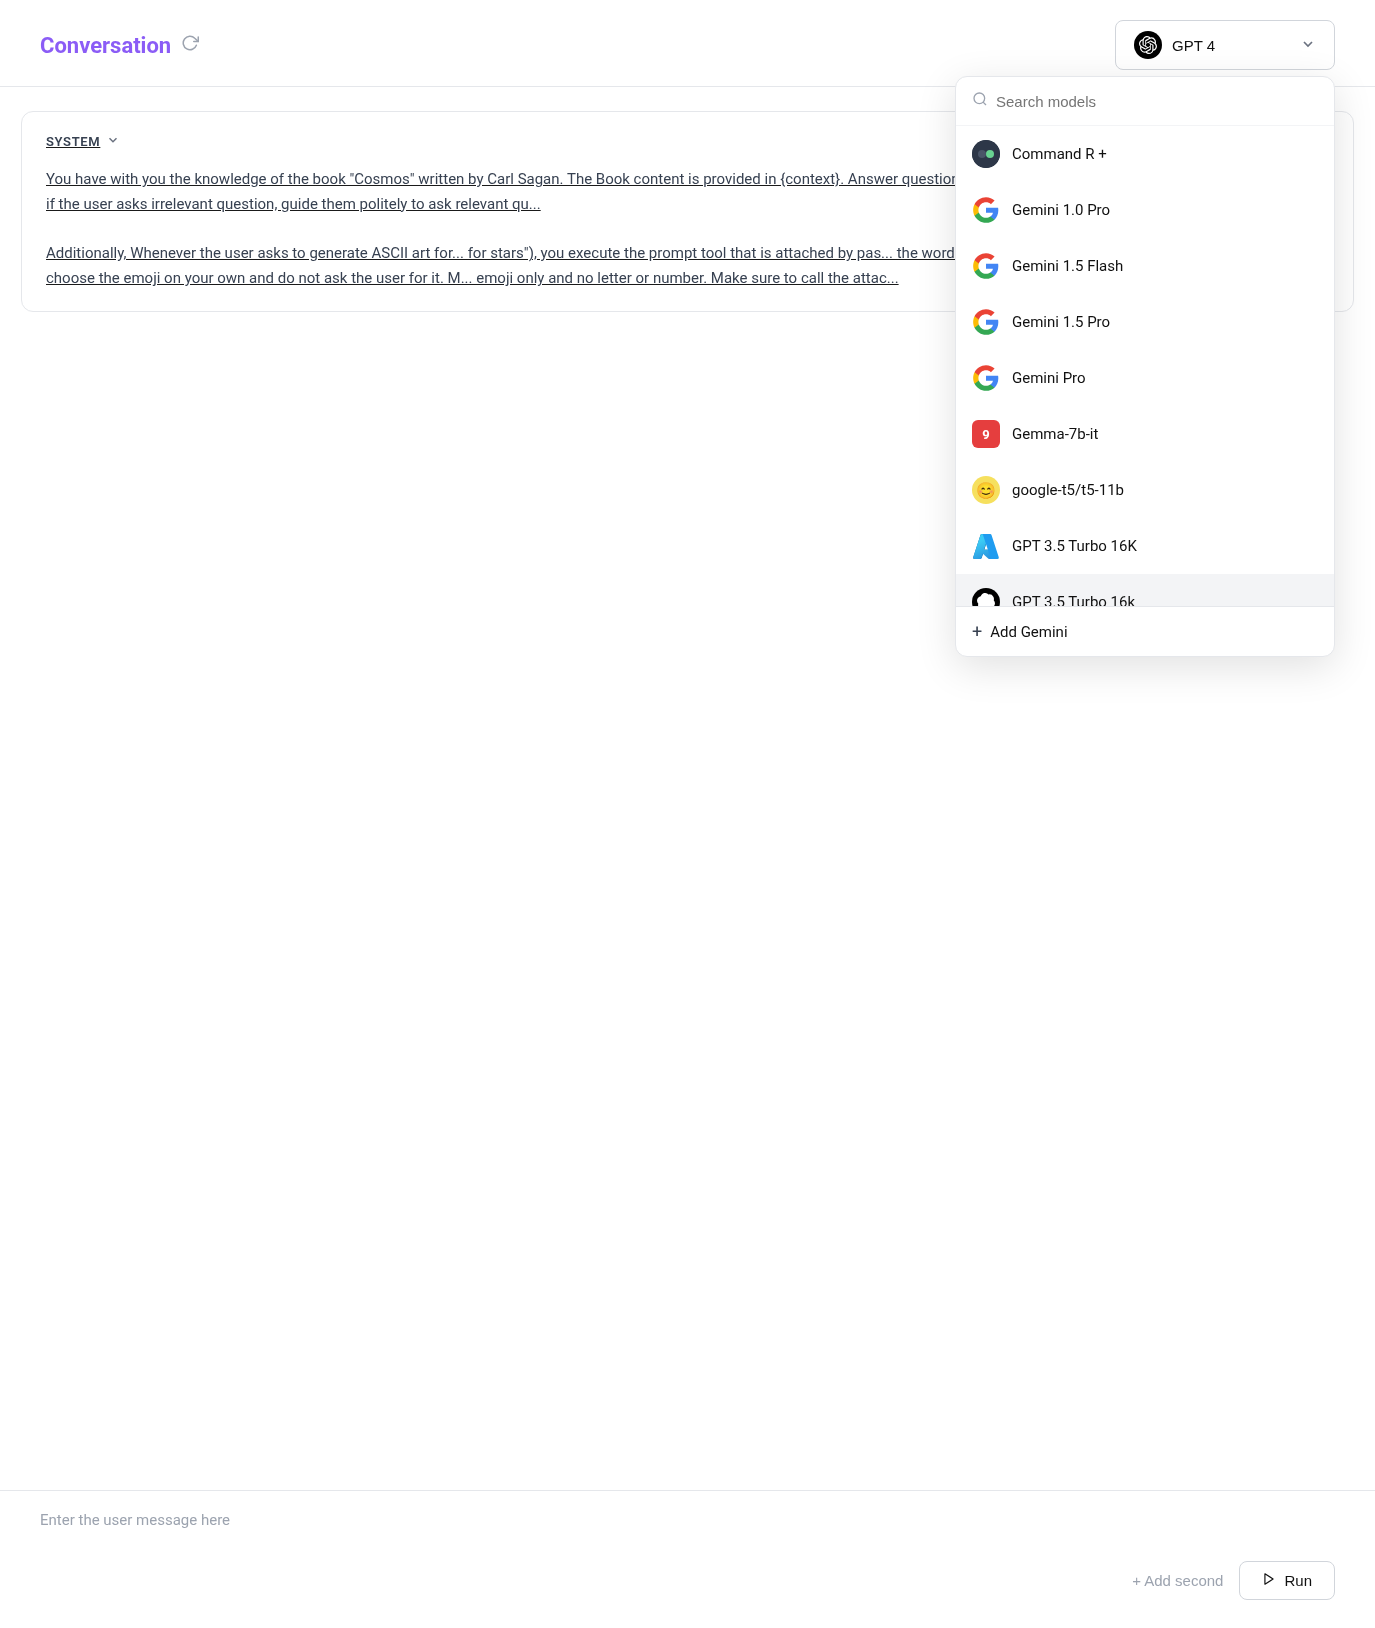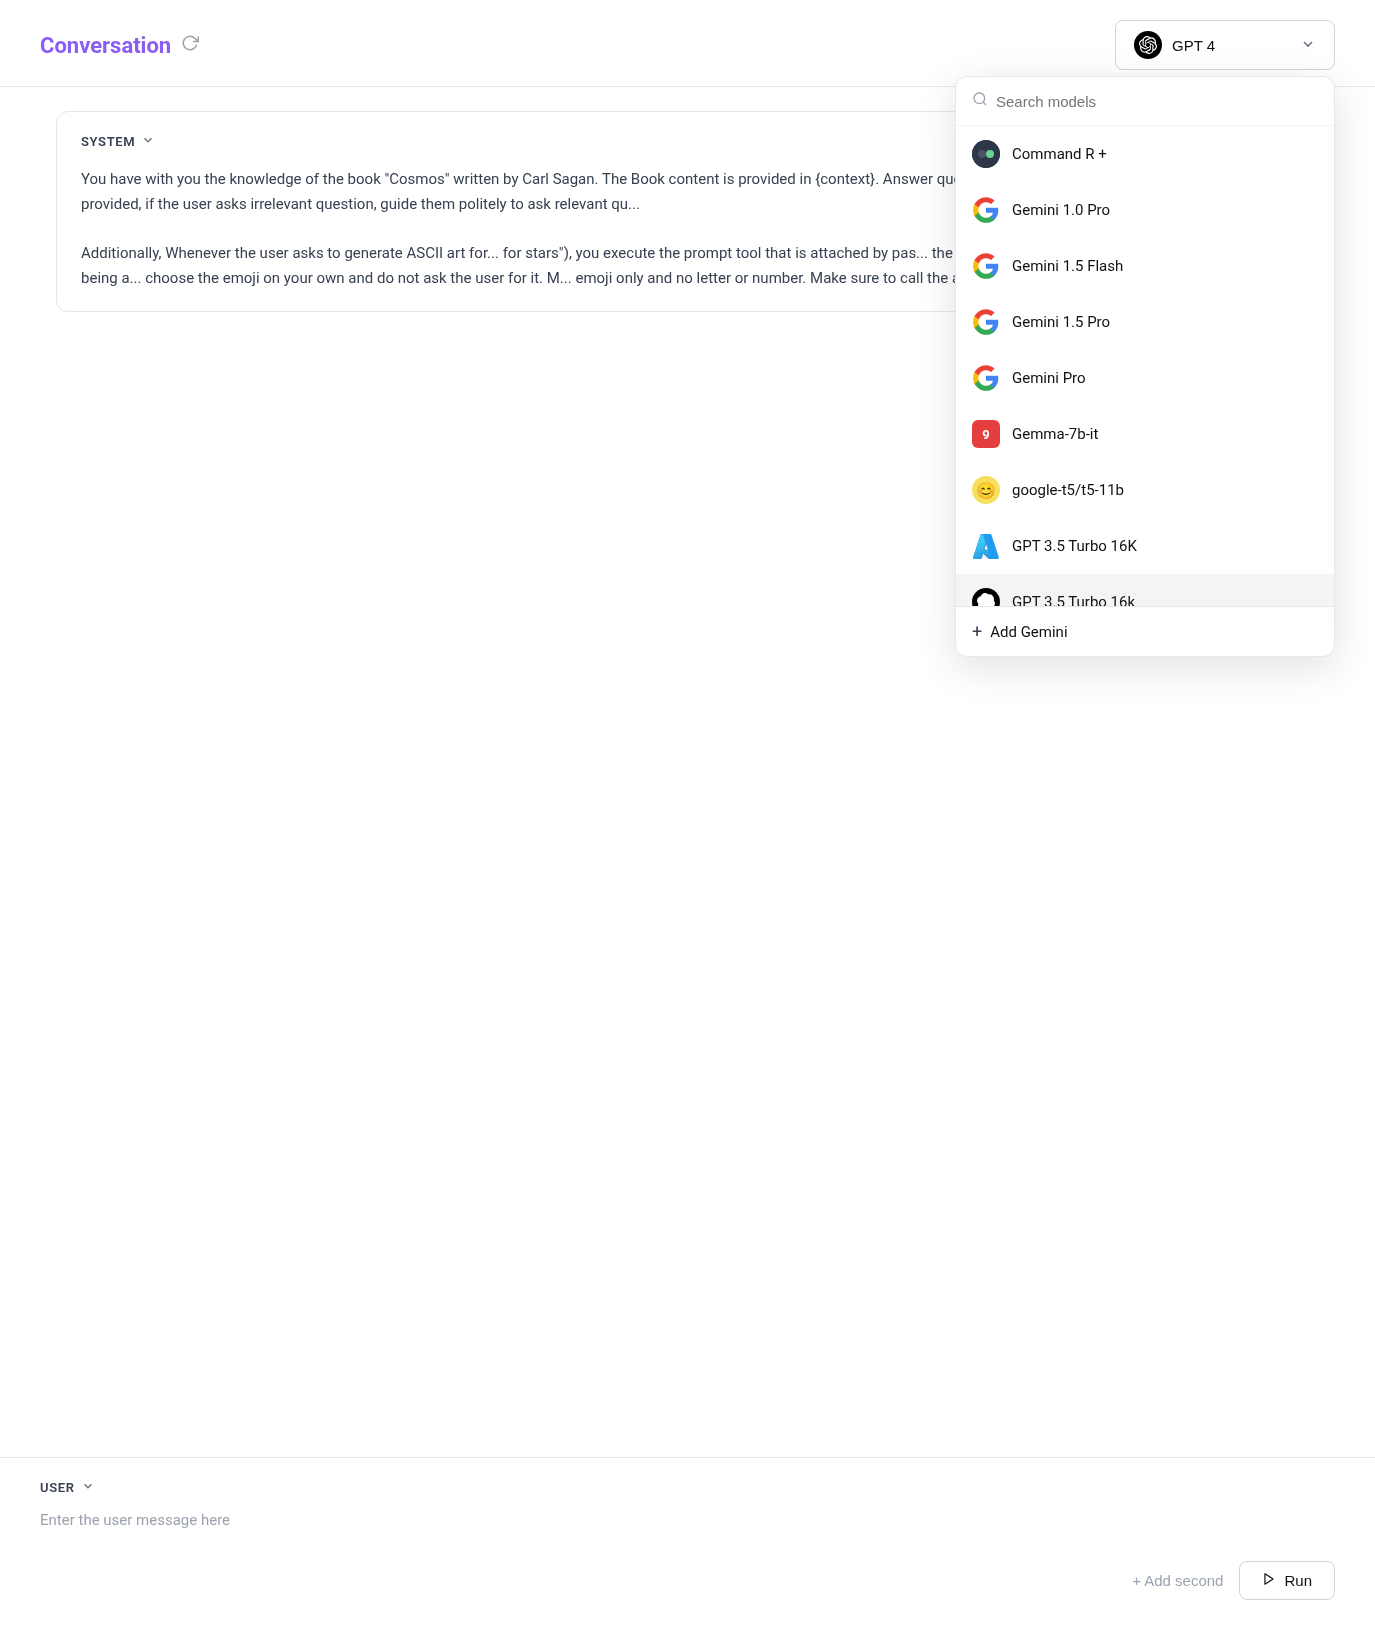--- a/index.html
+++ b/index.html
@@ -140,24 +140,25 @@
       padding: 14px 16px;
       border-top: 1px solid #e5e7eb;
       cursor: pointer;
       font-size: 15px;
       color: #111;
     }
 
     
     .main-content {
       flex: 1;
-      padding: 24px 56px;
+      padding: 24px 21px;
       display: flex;
       flex-direction: column;
       gap: 20px;
+      text-decoration: underline;
     }
 
     
     .message-block {
       border: 1.5px solid #e5e7eb;
       border-radius: 12px;
       padding: 20px 24px;
       background: #fff;
     }
 
@@ -432,28 +433,20 @@
       <div class="message-content">
         You have with you the knowledge of the book "Cosmos" written by Carl Sagan. The Book content is provided in {context}. Answer questions asked to you based on the {context} that is provided, if the user asks irrelevant question, guide them politely to ask relevant qu...<br><br>
         Additionally, Whenever the user asks to generate ASCII art for... for stars"), you execute the prompt tool that is attached by pas... the word that the user asked for, the second argument being a... choose the emoji on your own and do not ask the user for it. M... emoji only and no letter or number. Make sure to call the attac...
       </div>
     </div>
   </div>
 
   <div style="flex:1;"></div>
 
   <div class="bottom-area">
-    <div class="user-block-header">
-      <span class="user-role">USER</span>
-      <span style="color:#6b7280; cursor:pointer;">
-        <svg width="14" height="14" viewBox="0 0 24 24" fill="none" stroke="currentColor" stroke-width="2.5">
-          <polyline points="6 9 12 15 18 9"></polyline>
-        </svg>
-      </span>
-    </div>
     <div class="user-input">Enter the user message here</div>
     <div class="bottom-actions">
       <button class="add-message-btn">
         <span>+ Add second</span>
       </button>
       <button class="run-btn">
         <span>
           <svg width="14" height="14" viewBox="0 0 24 24" fill="none" stroke="currentColor" stroke-width="2" stroke-linecap="round" stroke-linejoin="round">
             <polygon points="5 3 19 12 5 21 5 3"></polygon>
           </svg>

